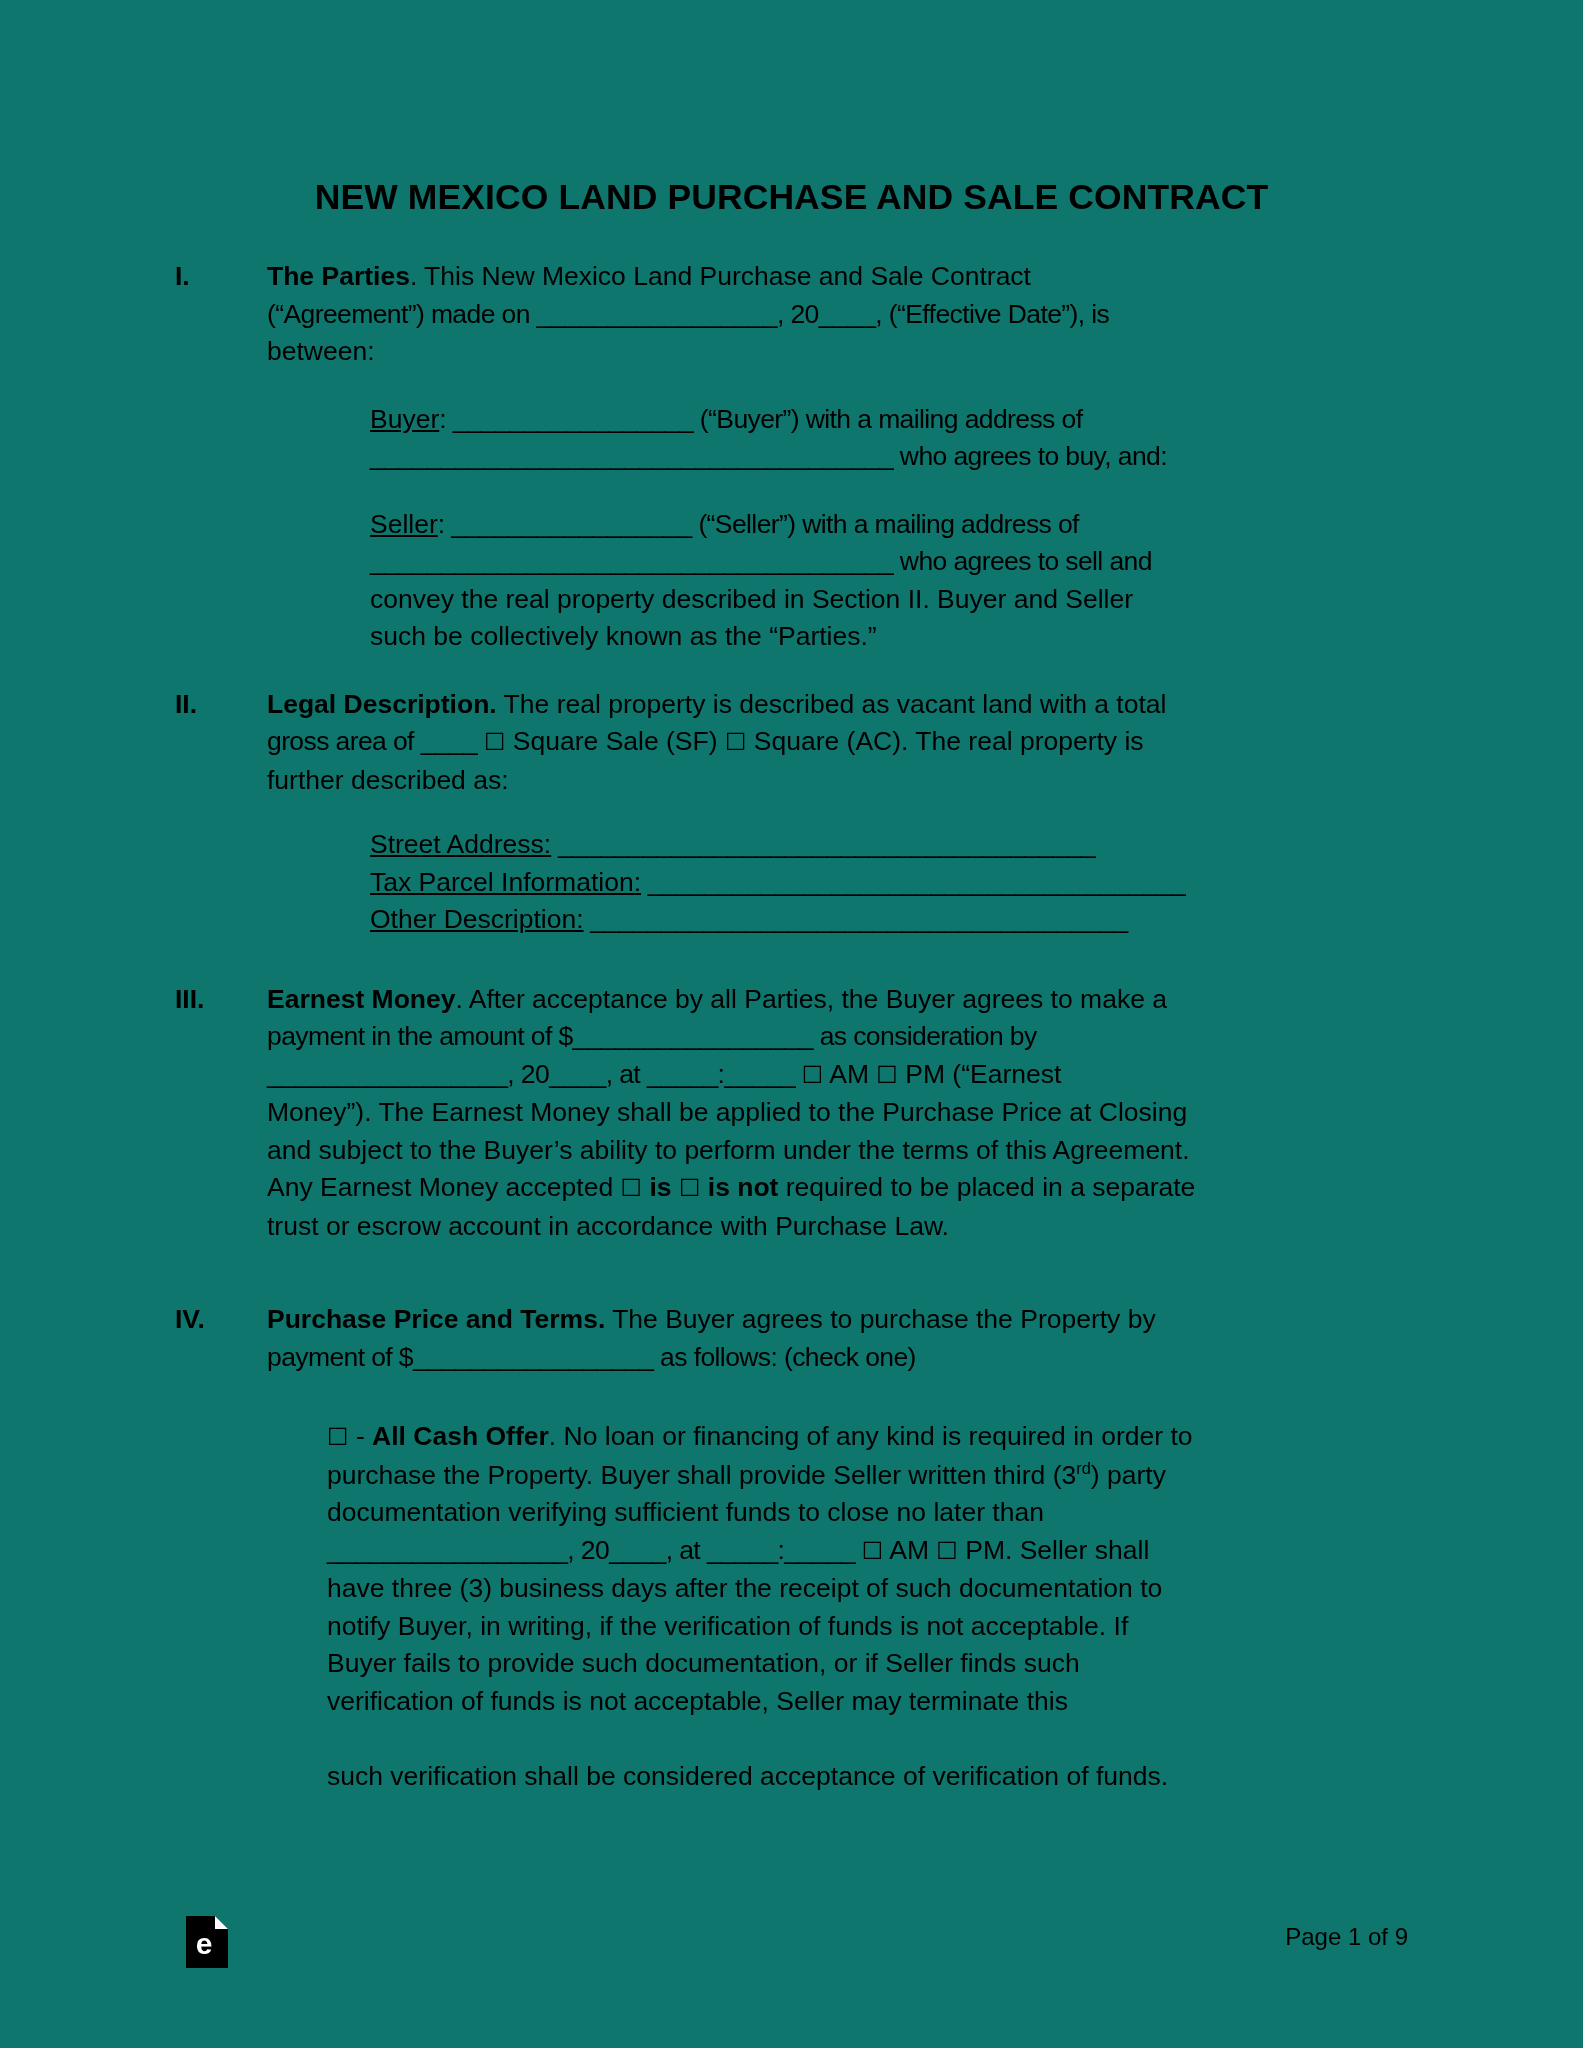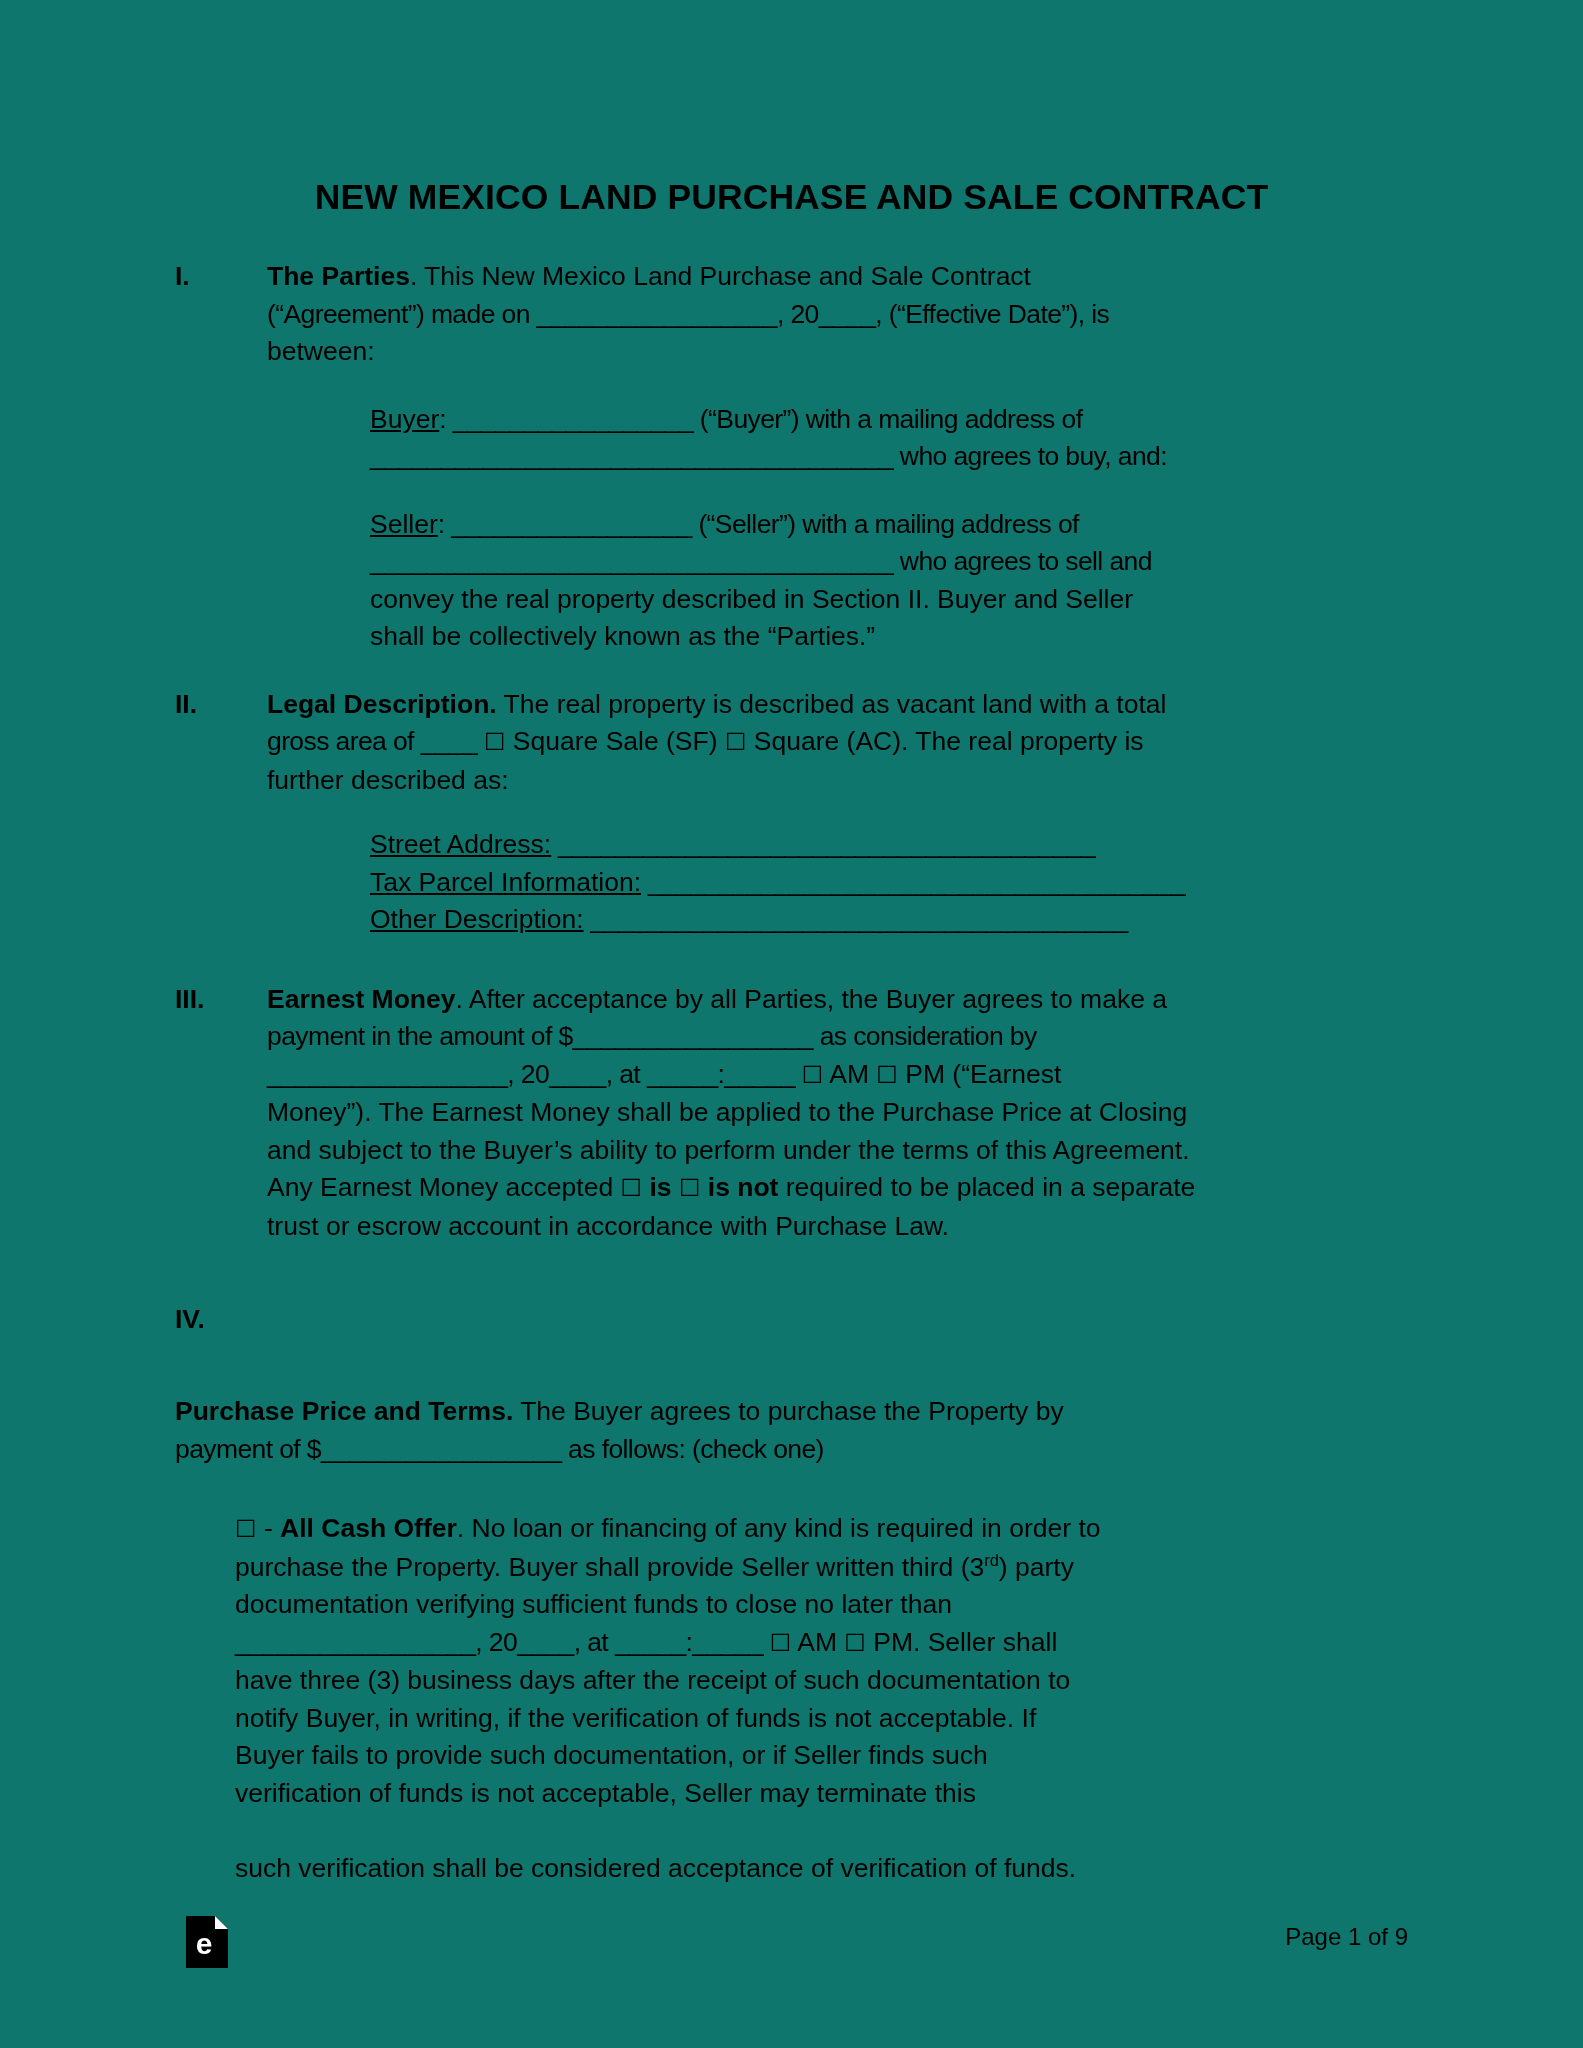--- a/index.html
+++ b/index.html
@@ -111,21 +111,21 @@
 
         <div class="indent-block">
           <p class="para"><span class="u">Buyer</span><span class="blank">: _________________ (“Buyer”) with a mailing address of</span><br>
           <span class="blank">_____________________________________ who agrees to buy, and:</span></p>
         </div>
 
         <div class="indent-block">
           <p class="para"><span class="u">Seller</span><span class="blank">: _________________ (“Seller”) with a mailing address of</span><br>
           <span class="blank">_____________________________________ who agrees to sell and</span><br>
           <span>convey the real property described in Section II. Buyer and Seller</span><br>
-          <span>shall be collectively known as the “Parties.”</span></p>
+          <span>such be collectively known as the “Parties.”</span></p>
         </div>
       </div>
     </div>
 
     <div class="section" style="margin-bottom:26px;">
       <div class="numeral">II.</div>
       <div class="body">
         <p class="para"><b>Legal Description.</b><span> The real property is described as vacant land with a total</span><br>
         <span class="blank">gross area of ____ </span><span class="cb">☐</span><span> Square Sale (SF) </span><span class="cb">☐</span><span> Square (AC). The real property is</span><br>
         <span>further described as:</span></p>
@@ -144,21 +144,21 @@
         <p class="para"><b>Earnest Money</b><span>. After acceptance by all Parties, the Buyer agrees to make a</span><br>
         <span class="blank">payment in the amount of $_________________ as consideration by</span><br>
         <span class="blank">_________________, 20____, at _____:_____ </span><span class="cb">☐</span><span> AM </span><span class="cb">☐</span><span> PM (“Earnest</span><br>
         <span>Money”). The Earnest Money shall be applied to the Purchase Price at Closing</span><br>
         <span>and subject to the Buyer’s ability to perform under the terms of this Agreement.</span><br>
         <span>Any Earnest Money accepted </span><span class="cb">☐</span><b> is </b><span class="cb">☐</span><b> is not</b><span> required to be placed in a separate</span><br>
         <span>trust or escrow account in accordance with Purchase Law.</span></p>
       </div>
     </div>
 
-    <div class="section" style="margin-top:56px;flex-direction:column;">
+    <div class="section" style="margin-top:56px;">
       <div class="numeral">IV.</div>
       <div class="body">
         <p class="para"><b>Purchase Price and Terms.</b><span> The Buyer agrees to purchase the Property by</span><br>
         <span class="blank">payment of $_________________ as follows: (check one)</span></p>
 
         <div class="indent-block" style="margin-left:60px; margin-top:42px;">
           <p class="para"><span class="cb">☐</span><span> - </span><b>All Cash Offer</b><span>. No loan or financing of any kind is required in order to</span><br>
           <span>purchase the Property. Buyer shall provide Seller written third (3</span><sup>rd</sup><span>) party</span><br>
           <span>documentation verifying sufficient funds to close no later than</span><br>
           <span class="blank">_________________, 20____, at _____:_____ </span><span class="cb">☐</span><span> AM </span><span class="cb">☐</span><span> PM. Seller shall</span><br>

